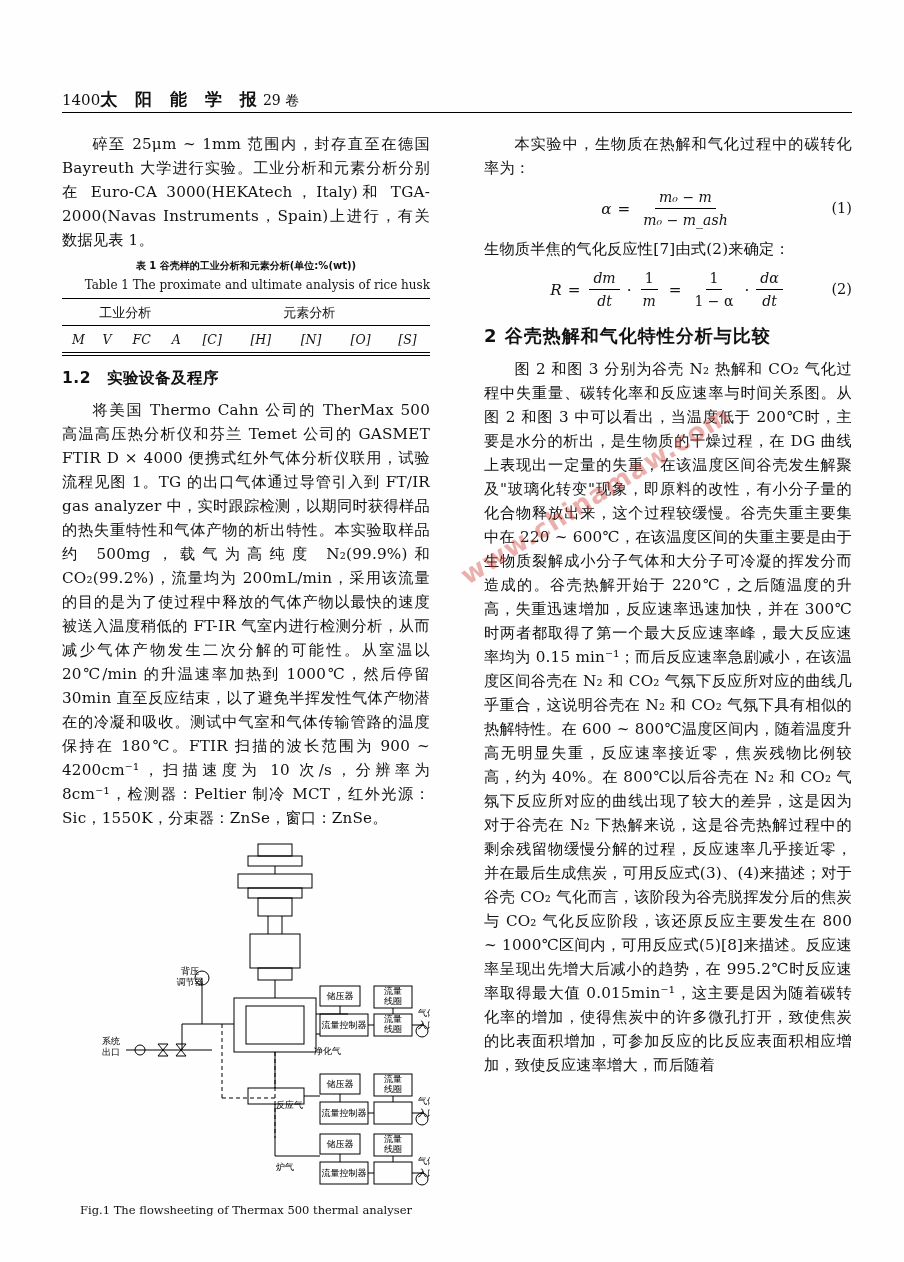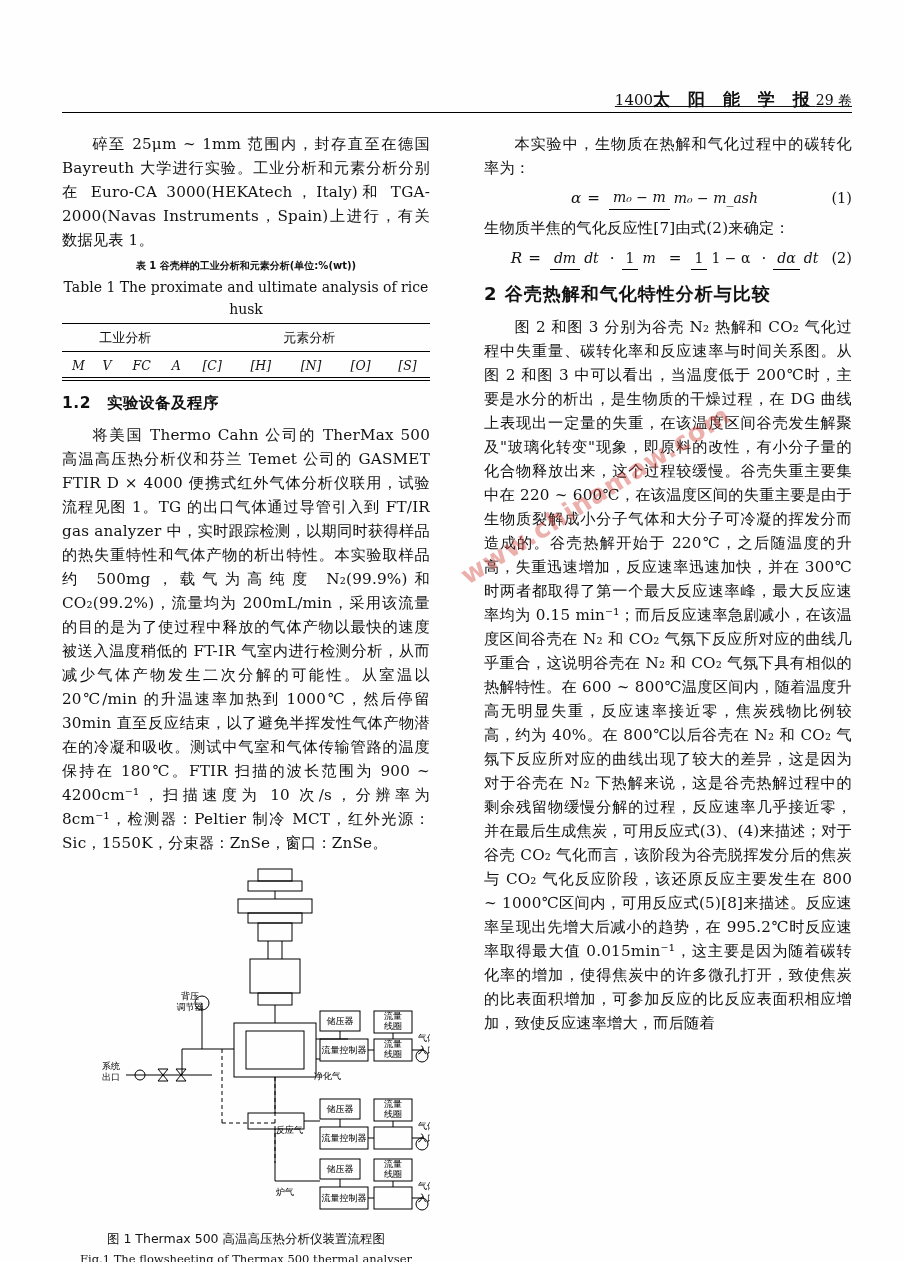--- a/index.html
+++ b/index.html
@@ -21,23 +21,22 @@
     width: 904px; height: 1262px;
     background: #fefefe;
   }
   
   .header {
     position: absolute;
     left: 62px; top: 88px;
     width: 790px;
     display: flex;
     align-items: baseline;
-    justify-content: flex-end;
+    justify-content: flex-start;
     font-size: 14px;
-    text-decoration: underline;
   }
   .header .pageno { font-family: "DejaVu Serif", serif; font-size: 15px; }
   .header .journal {
     font-family: "DejaVu Sans", sans-serif;
     font-weight: bold;
     font-size: 17px;
     letter-spacing: 6px;
   }
   .header .vol { font-size: 14px; }
   .rule {
@@ -72,22 +71,22 @@
   .tbl-wrap { margin-top: 6px; }
   .tbl-cap-cn {
     font-family: "DejaVu Sans", sans-serif;
     font-size: 10px;
     font-weight: bold;
     text-align: center;
     margin-bottom: 2px;
   }
   .tbl-cap-en {
     font-family: "DejaVu Serif", serif;
-    font-size: 14px;
-    text-align: center;
+    font-size: 12px;
+    text-align: right;
     margin-bottom: 3px;
   }
   table.prox {
     border-collapse: collapse;
     width: 100%;
     font-size: 12.5px;
     font-family: "DejaVu Serif", serif;
   }
   table.prox td, table.prox th {
     padding: 2px 1px;
@@ -125,20 +124,21 @@
     position: relative;
     font-family: "DejaVu Serif", serif;
   }
   .eqnum {
     position: absolute;
     right: 0;
     font-size: 14.5px;
   }
   .frac {
     display: inline-flex;
+    flex-direction: column;
     align-items: center;
     vertical-align: middle;
     margin: 0 3px;
   }
   .frac .num { border-bottom: 1px solid #000; padding: 0 4px; font-size: 14px;}
   .frac .den { padding: 0 4px; font-size: 14px;}
   .ital { font-style: italic; }
 
   
   .figure {
@@ -337,21 +337,20 @@
 
           <text x="278" y="309" text-anchor="middle">储压器</text>
           <text x="331" y="304" text-anchor="middle">流量</text>
           <text x="331" y="314" text-anchor="middle">线圈</text>
           <text x="282" y="338" text-anchor="middle">流量控制器</text>
           <text x="356" y="326">气体</text>
           <text x="356" y="338">入口</text>
           <text x="214" y="332">炉气</text>
         </g>
       </svg>
-      <div class="fig-cap-cn">图 1  Thermax 500 高温高压热分析仪装置流程图</div>
       <div class="fig-cap-en">Fig.1    The flowsheeting of Thermax 500 thermal analyser</div>
     </div>
   </div>
 
   <div class="col right">
 
     <p class="body">本实验中，生物质在热解和气化过程中的碳转化率为：</p>
 
     <div class="eqline">
       <span class="ital">α</span>

